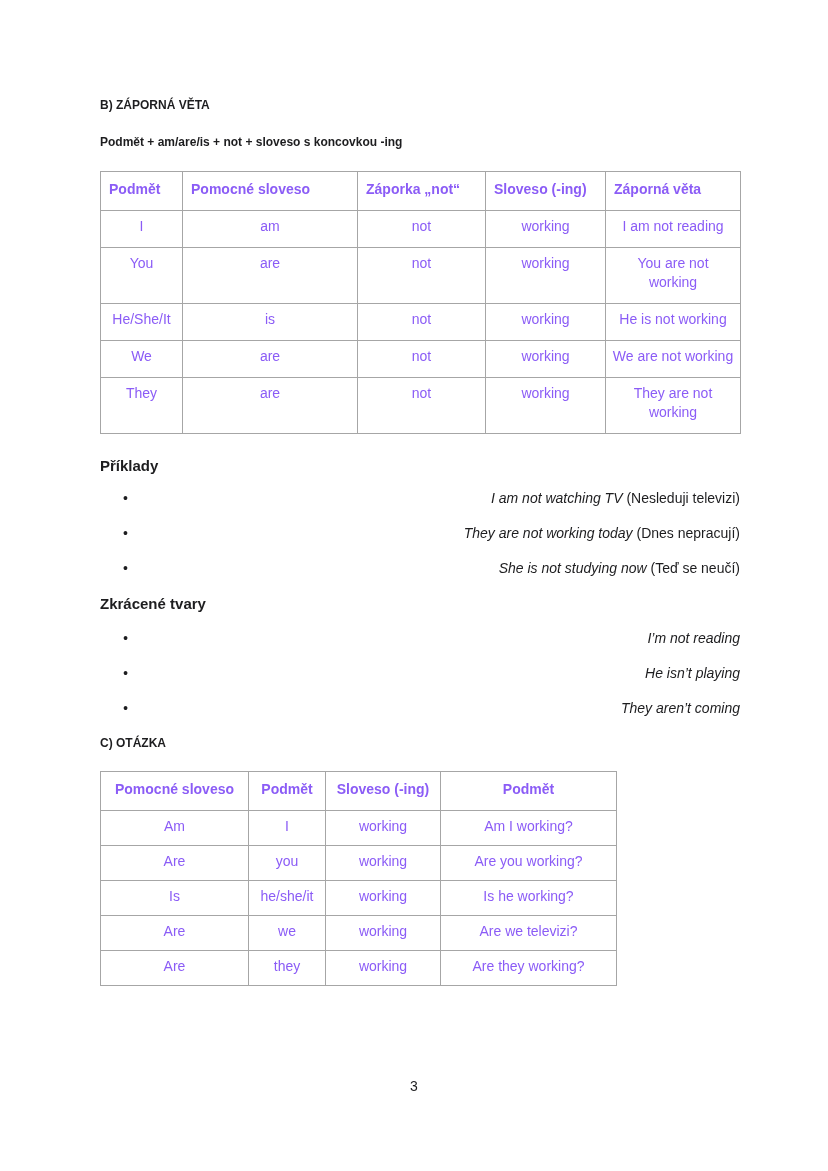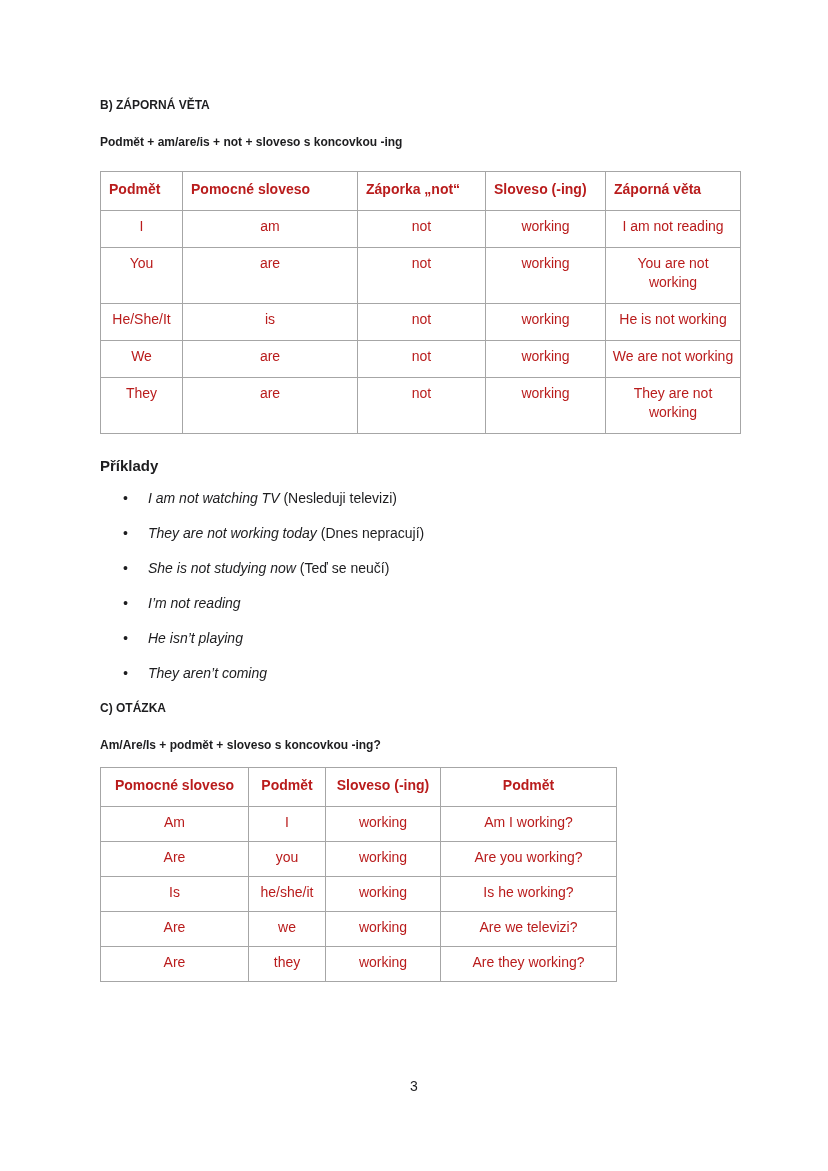--- a/index.html
+++ b/index.html
@@ -8,30 +8,30 @@
     font-family:"Liberation Sans","DejaVu Sans",sans-serif;
     color:#1d1d1f;overflow:hidden;
   }
   .content{padding:96px 88px 0 100px;}
   .section-heading{font-size:12px;font-weight:700;line-height:19px;margin:0 0 18px;}
   .formula{font-size:12px;font-weight:700;line-height:19px;margin:0 0 19px;}
   .formula.f2{margin-bottom:12px;}
   .sub-heading{font-size:15px;font-weight:700;line-height:19px;margin:0 0 14px;}
   .sub-heading.after-table{margin-top:22px;}
   .sub-heading.mid{margin-bottom:16px;}
-  table{border-collapse:collapse;table-layout:fixed;font-size:14px;color:#b91c1c;}
+  table{border-collapse:collapse;table-layout:fixed;font-size:14px;color:#8b5cf6;}
   .t1{width:640px;}
   .t2{width:516px;}
   th,td{border:1px solid #a6a6a6;vertical-align:top;line-height:19px;}
   th{font-weight:700;}
   .t1 th{text-align:left;padding:8px 8px 11px;}
   .t1 td{text-align:center;padding:6px 6px 11px;}
   .t2 th{text-align:center;padding:8px 8px 11px;}
   .t2 td{text-align:center;padding:6px 6px 9px;}
-  ul.blist{list-style:none;margin:0;padding:0 0 0 48px;font-size:14px;}
+  ul.blist{list-style:none;margin:0;padding:0 0 0 48px;font-size:14px;text-align:right;}
   ul.blist li{position:relative;line-height:19px;margin:0 0 16px;}
   ul.blist li::before{content:"\2022";position:absolute;left:-25px;top:0;color:#1d1d1f;}
   .it{font-style:italic;}
   .page-number{position:absolute;left:0;right:0;top:1077px;text-align:center;font-size:14px;line-height:19px;}
 </style>
 </head>
 <body>
 
 <div class="page">
   <div class="content">
@@ -105,32 +105,32 @@
 
     <ul class="blist">
 
         <li><span class="it">I am not watching TV</span><span> (Nesleduji televizi)</span></li>
 
         <li><span class="it">They are not working today</span><span> (Dnes nepracují)</span></li>
 
         <li><span class="it">She is not studying now</span><span> (Teď se neučí)</span></li>
       </ul>
 
+    <p class="sub-heading mid">Zkrácené tvary</p>
 
     <ul class="blist">
 
         <li class="it"><span>I’m not reading</span></li>
 
         <li class="it"><span>He isn’t playing</span></li>
 
         <li class="it"><span>They aren’t coming</span></li>
       </ul>
 
     <p class="section-heading">C) OTÁZKA</p>
-    <p class="formula f2">Am/Are/Is + podmět + sloveso s koncovkou -ing?</p>
 
     <table class="t2">
       <colgroup>
         <col style="width:148px">
           <col style="width:77px">
           <col style="width:115px">
           <col style="width:176px">
       </colgroup>
       <thead>
         <tr>

